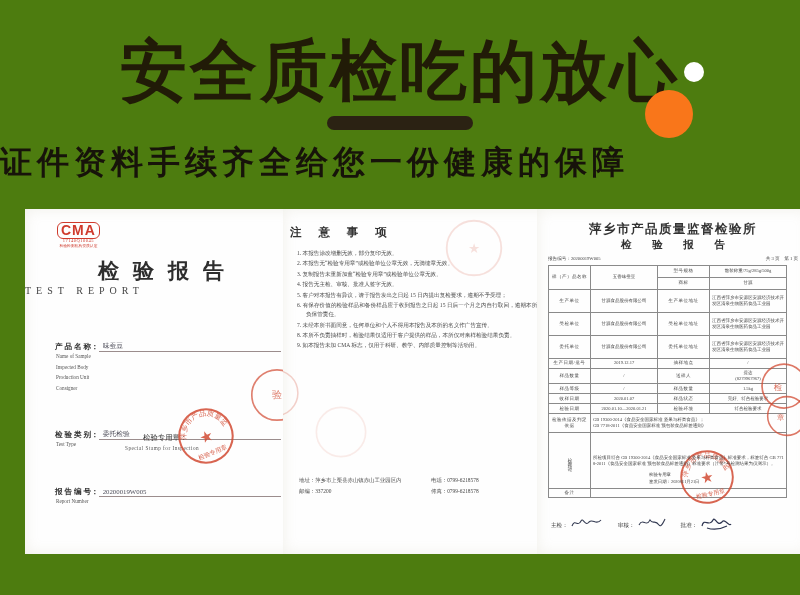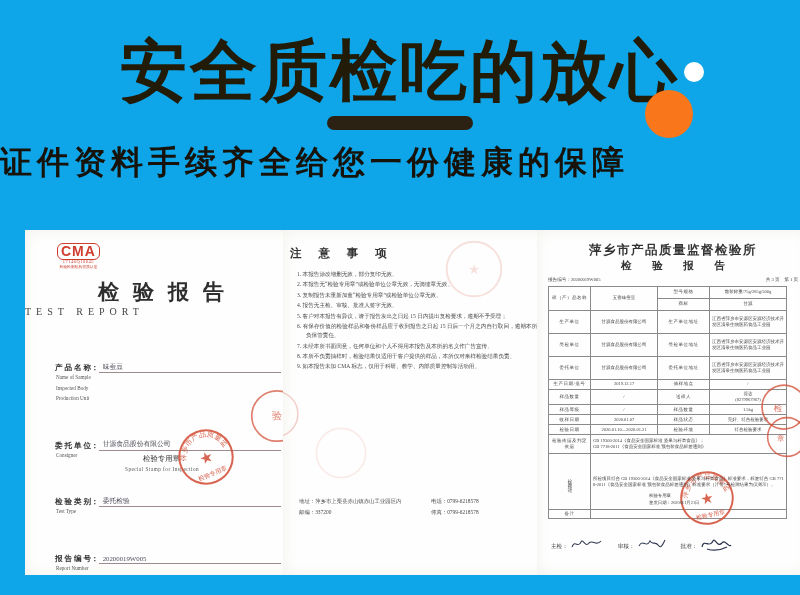--- a/index.html
+++ b/index.html
@@ -1,28 +1,28 @@
 <!DOCTYPE html>
 <html><head>
 <meta charset="utf-8">
 <style>
   html,body{margin:0;padding:0;background:#FFD101;}
-  .stage{position:relative;width:800px;height:595px;background:#0ea5e9;overflow:hidden;
+  .stage{position:relative;width:800px;height:595px;background:#4d7c0f;overflow:hidden;
          font-family:"Liberation Sans","DejaVu Sans",sans-serif;}
   
   .hero-title{position:absolute;top:26px;left:0;width:800px;text-align:center;
     font-size:67px;font-weight:900;letter-spacing:3px;color:#211b07;white-space:nowrap;}
   .divider-bar{position:absolute;top:116px;left:327px;width:146px;height:14px;
     border-radius:7px;background:#2b2213;}
   .hero-sub{position:absolute;top:141px;left:0;width:800px;
     font-size:32px;font-weight:700;letter-spacing:5px;color:#17130a;white-space:nowrap;}
   .dot-white{position:absolute;top:62px;left:684px;width:20px;height:20px;border-radius:50%;background:#ffffff;}
   .dot-orange{position:absolute;top:90px;left:645px;width:48px;height:48px;border-radius:50%;background:#F9761A;}
   
-  .cert{position:absolute;top:230px;height:345px;width:272px;background:#fefefe;overflow:hidden;
+  .cert{position:absolute;top:209px;height:345px;width:272px;background:#fefefe;overflow:hidden;
     font-family:"Liberation Serif","DejaVu Serif",serif;color:#3c3c3c;
     box-shadow:inset 0 0 14px rgba(180,170,140,.18);}
   .cert1{left:25px;} .cert2{left:283px;} .cert3{left:537px;}
   
   .cma{position:absolute;top:12px;left:32px;color:#cf3b2d;text-align:center;line-height:1.1;}
   .cma-mark{display:inline-block;border:1.6px solid #cf3b2d;border-radius:6px;padding:0 3px;
     font-weight:bold;font-size:14px;letter-spacing:1px;font-family:"Liberation Sans",sans-serif;}
   .cma-code{font-size:4.5px;letter-spacing:.5px;}
   .cma-note{font-size:3.8px;}
   .c1-title{position:absolute;top:48px;left:0;width:100%;text-align:center;font-size:21px;
@@ -98,24 +98,20 @@
     <div class="c1-title-en">TEST REPORT</div>
 
     <div class="c1-fields">
       <div class="f-row">
         <span class="f-label">产 品 名 称：</span>
         <span class="f-value">味蚕豆</span>
       </div>
       <div class="f-en">Name of Sample</div>
       <div class="f-en">Inspected Body</div>
       <div class="f-en">Production Unit</div>
-      <div class="f-row">
-        <span class="f-label">委 托 单 位：</span>
-        <span class="f-value">甘源食品股份有限公司</span>
-      </div>
       <div class="f-en">Consigner</div>
       <div class="f-row">
         <span class="f-label">检 验 类 别：</span>
         <span class="f-value">委托检验</span>
       </div>
       <div class="f-en">Test Type</div>
       <div class="f-row">
         <span class="f-label">报 告 编 号：</span>
         <span class="f-value">20200019W005</span>
       </div>

